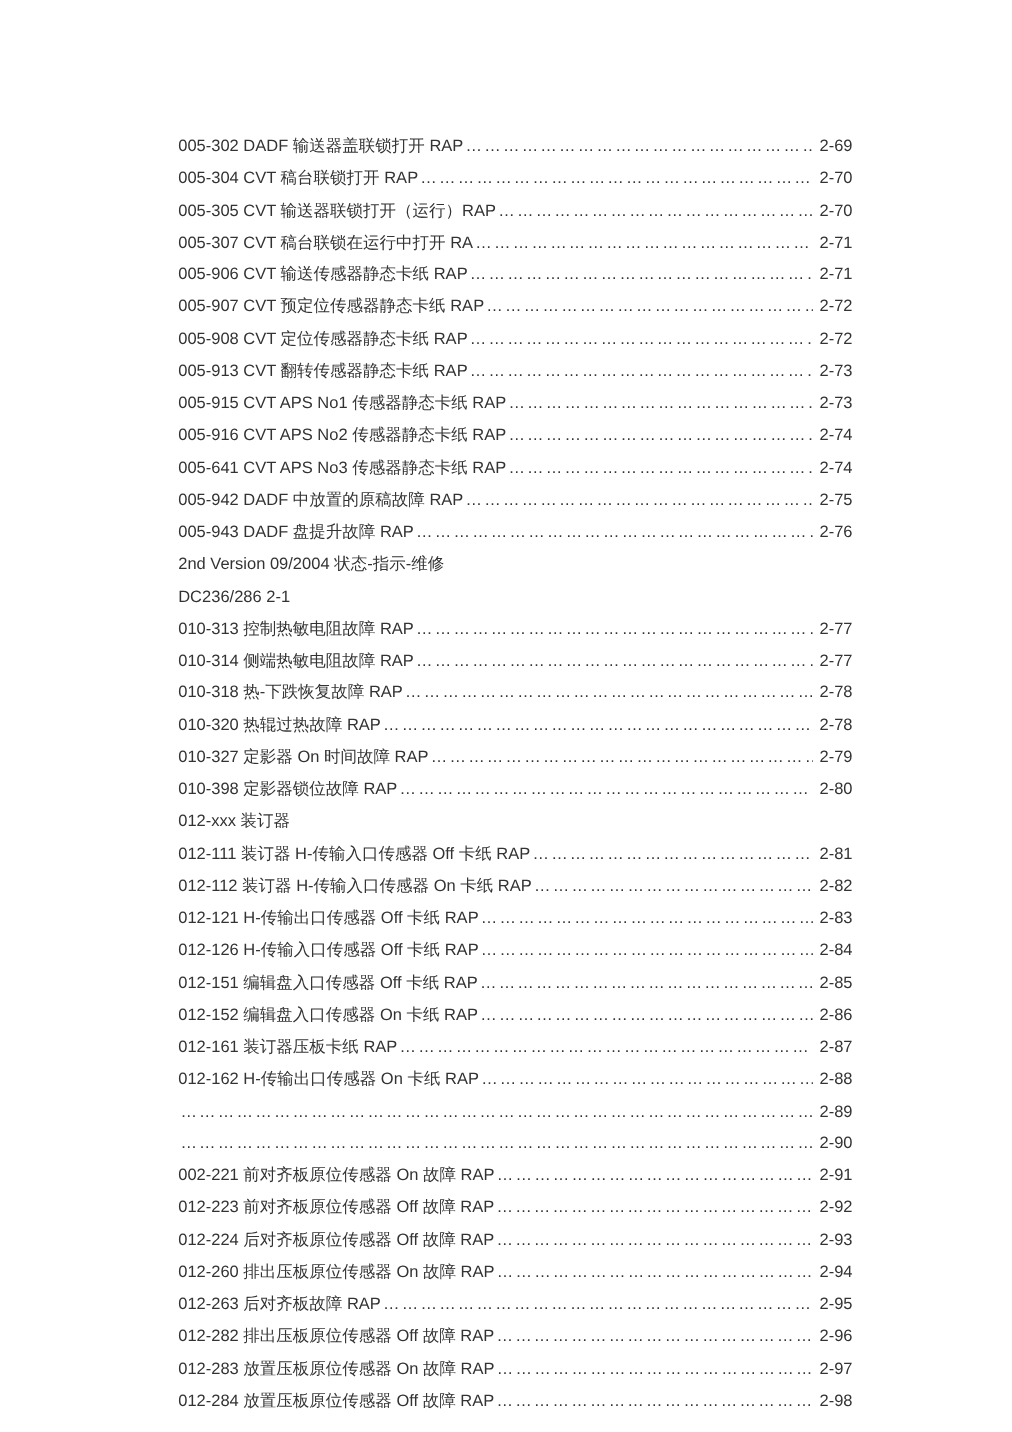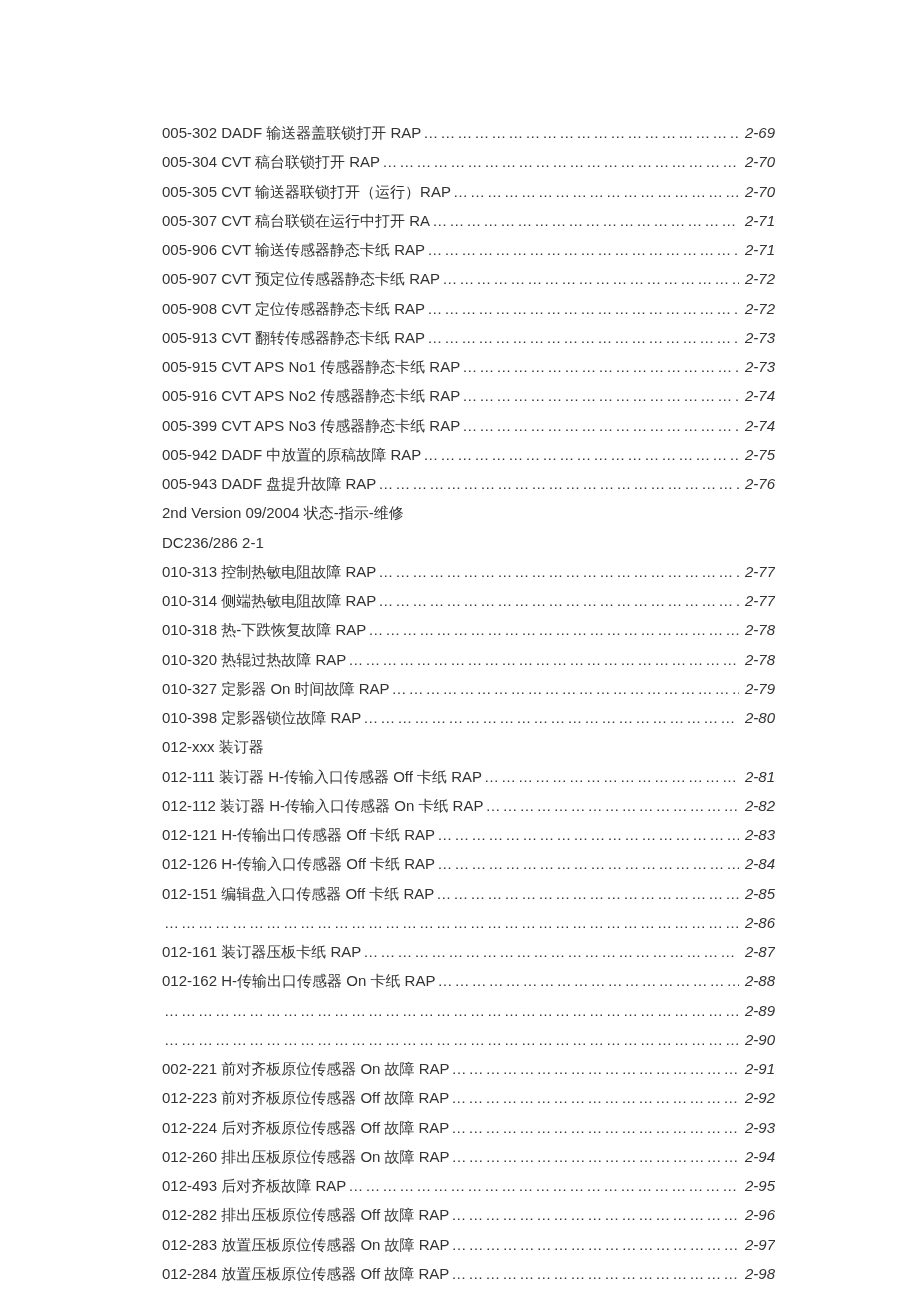--- a/index.html
+++ b/index.html
@@ -27,21 +27,20 @@
     }
     .toc-dots {
       flex: 1 1 auto;
       overflow: hidden;
       letter-spacing: 2px;
       margin: 0 2px;
     }
     .toc-page {
       flex: 0 0 auto;
       padding-left: 4px;
-      font-style: italic;
     }
     .heading-line {
       white-space: nowrap;
     }
   </style>
 </head>
 <body>
 
 <div id="content">
     <div class="toc-entry">
@@ -88,21 +87,21 @@
       <span class="toc-title">005-915 CVT APS No1 传感器静态卡纸 RAP</span>
       <span class="toc-dots">…………………………………………………………………………………………………………………………………</span>
       <span class="toc-page">2-73</span>
     </div>
     <div class="toc-entry">
       <span class="toc-title">005-916 CVT APS No2 传感器静态卡纸 RAP</span>
       <span class="toc-dots">…………………………………………………………………………………………………………………………………</span>
       <span class="toc-page">2-74</span>
     </div>
     <div class="toc-entry">
-      <span class="toc-title">005-399 CVT APS No3 传感器静态卡纸 RAP</span>
+      <span class="toc-title">005-641 CVT APS No3 传感器静态卡纸 RAP</span>
       <span class="toc-dots">…………………………………………………………………………………………………………………………………</span>
       <span class="toc-page">2-74</span>
     </div>
     <div class="toc-entry">
       <span class="toc-title">005-942 DADF 中放置的原稿故障 RAP</span>
       <span class="toc-dots">…………………………………………………………………………………………………………………………………</span>
       <span class="toc-page">2-75</span>
     </div>
     <div class="toc-entry">
       <span class="toc-title">005-943 DADF 盘提升故障 RAP</span>
@@ -161,20 +160,21 @@
       <span class="toc-title">012-126 H-传输入口传感器 Off 卡纸 RAP</span>
       <span class="toc-dots">…………………………………………………………………………………………………………………………………</span>
       <span class="toc-page">2-84</span>
     </div>
     <div class="toc-entry">
       <span class="toc-title">012-151 编辑盘入口传感器 Off 卡纸 RAP</span>
       <span class="toc-dots">…………………………………………………………………………………………………………………………………</span>
       <span class="toc-page">2-85</span>
     </div>
     <div class="toc-entry">
+      <span class="toc-title">012-152 编辑盘入口传感器 On 卡纸 RAP</span>
       <span class="toc-dots">…………………………………………………………………………………………………………………………………</span>
       <span class="toc-page">2-86</span>
     </div>
     <div class="toc-entry">
       <span class="toc-title">012-161 装订器压板卡纸 RAP</span>
       <span class="toc-dots">…………………………………………………………………………………………………………………………………</span>
       <span class="toc-page">2-87</span>
     </div>
     <div class="toc-entry">
       <span class="toc-title">012-162 H-传输出口传感器 On 卡纸 RAP</span>
@@ -203,21 +203,21 @@
       <span class="toc-title">012-224 后对齐板原位传感器 Off 故障 RAP</span>
       <span class="toc-dots">…………………………………………………………………………………………………………………………………</span>
       <span class="toc-page">2-93</span>
     </div>
     <div class="toc-entry">
       <span class="toc-title">012-260 排出压板原位传感器 On 故障 RAP</span>
       <span class="toc-dots">…………………………………………………………………………………………………………………………………</span>
       <span class="toc-page">2-94</span>
     </div>
     <div class="toc-entry">
-      <span class="toc-title">012-493 后对齐板故障 RAP</span>
+      <span class="toc-title">012-263 后对齐板故障 RAP</span>
       <span class="toc-dots">…………………………………………………………………………………………………………………………………</span>
       <span class="toc-page">2-95</span>
     </div>
     <div class="toc-entry">
       <span class="toc-title">012-282 排出压板原位传感器 Off 故障 RAP</span>
       <span class="toc-dots">…………………………………………………………………………………………………………………………………</span>
       <span class="toc-page">2-96</span>
     </div>
     <div class="toc-entry">
       <span class="toc-title">012-283 放置压板原位传感器 On 故障 RAP</span>

